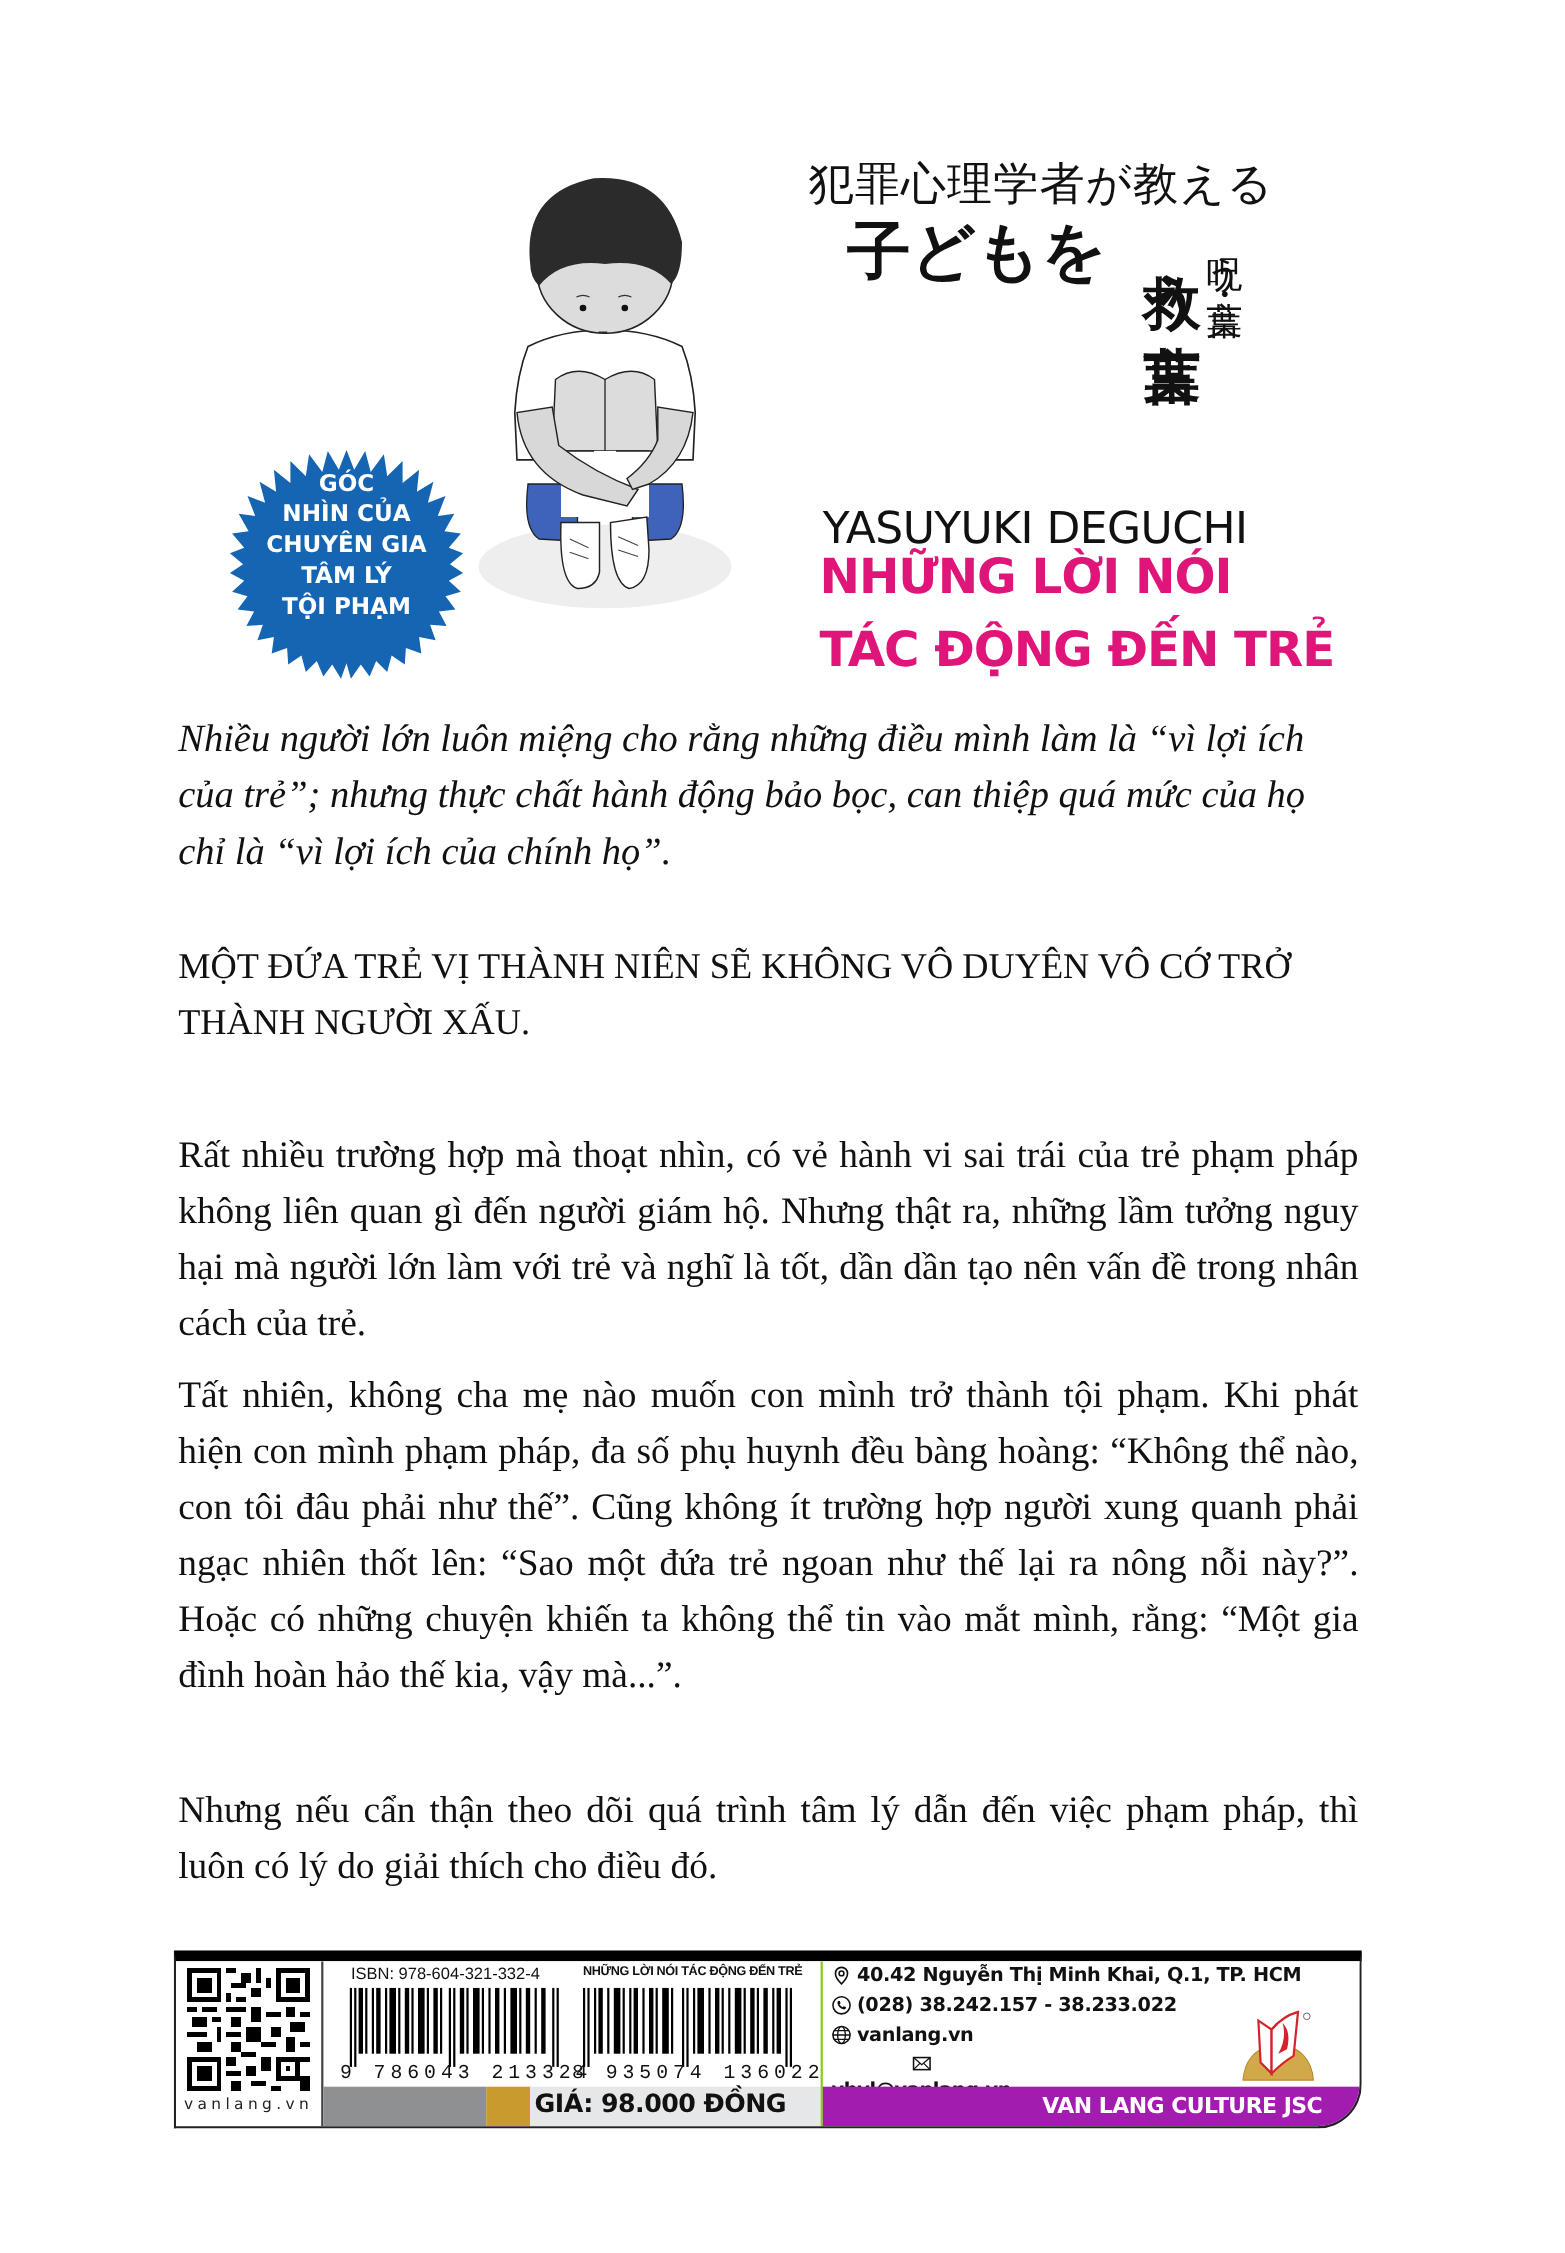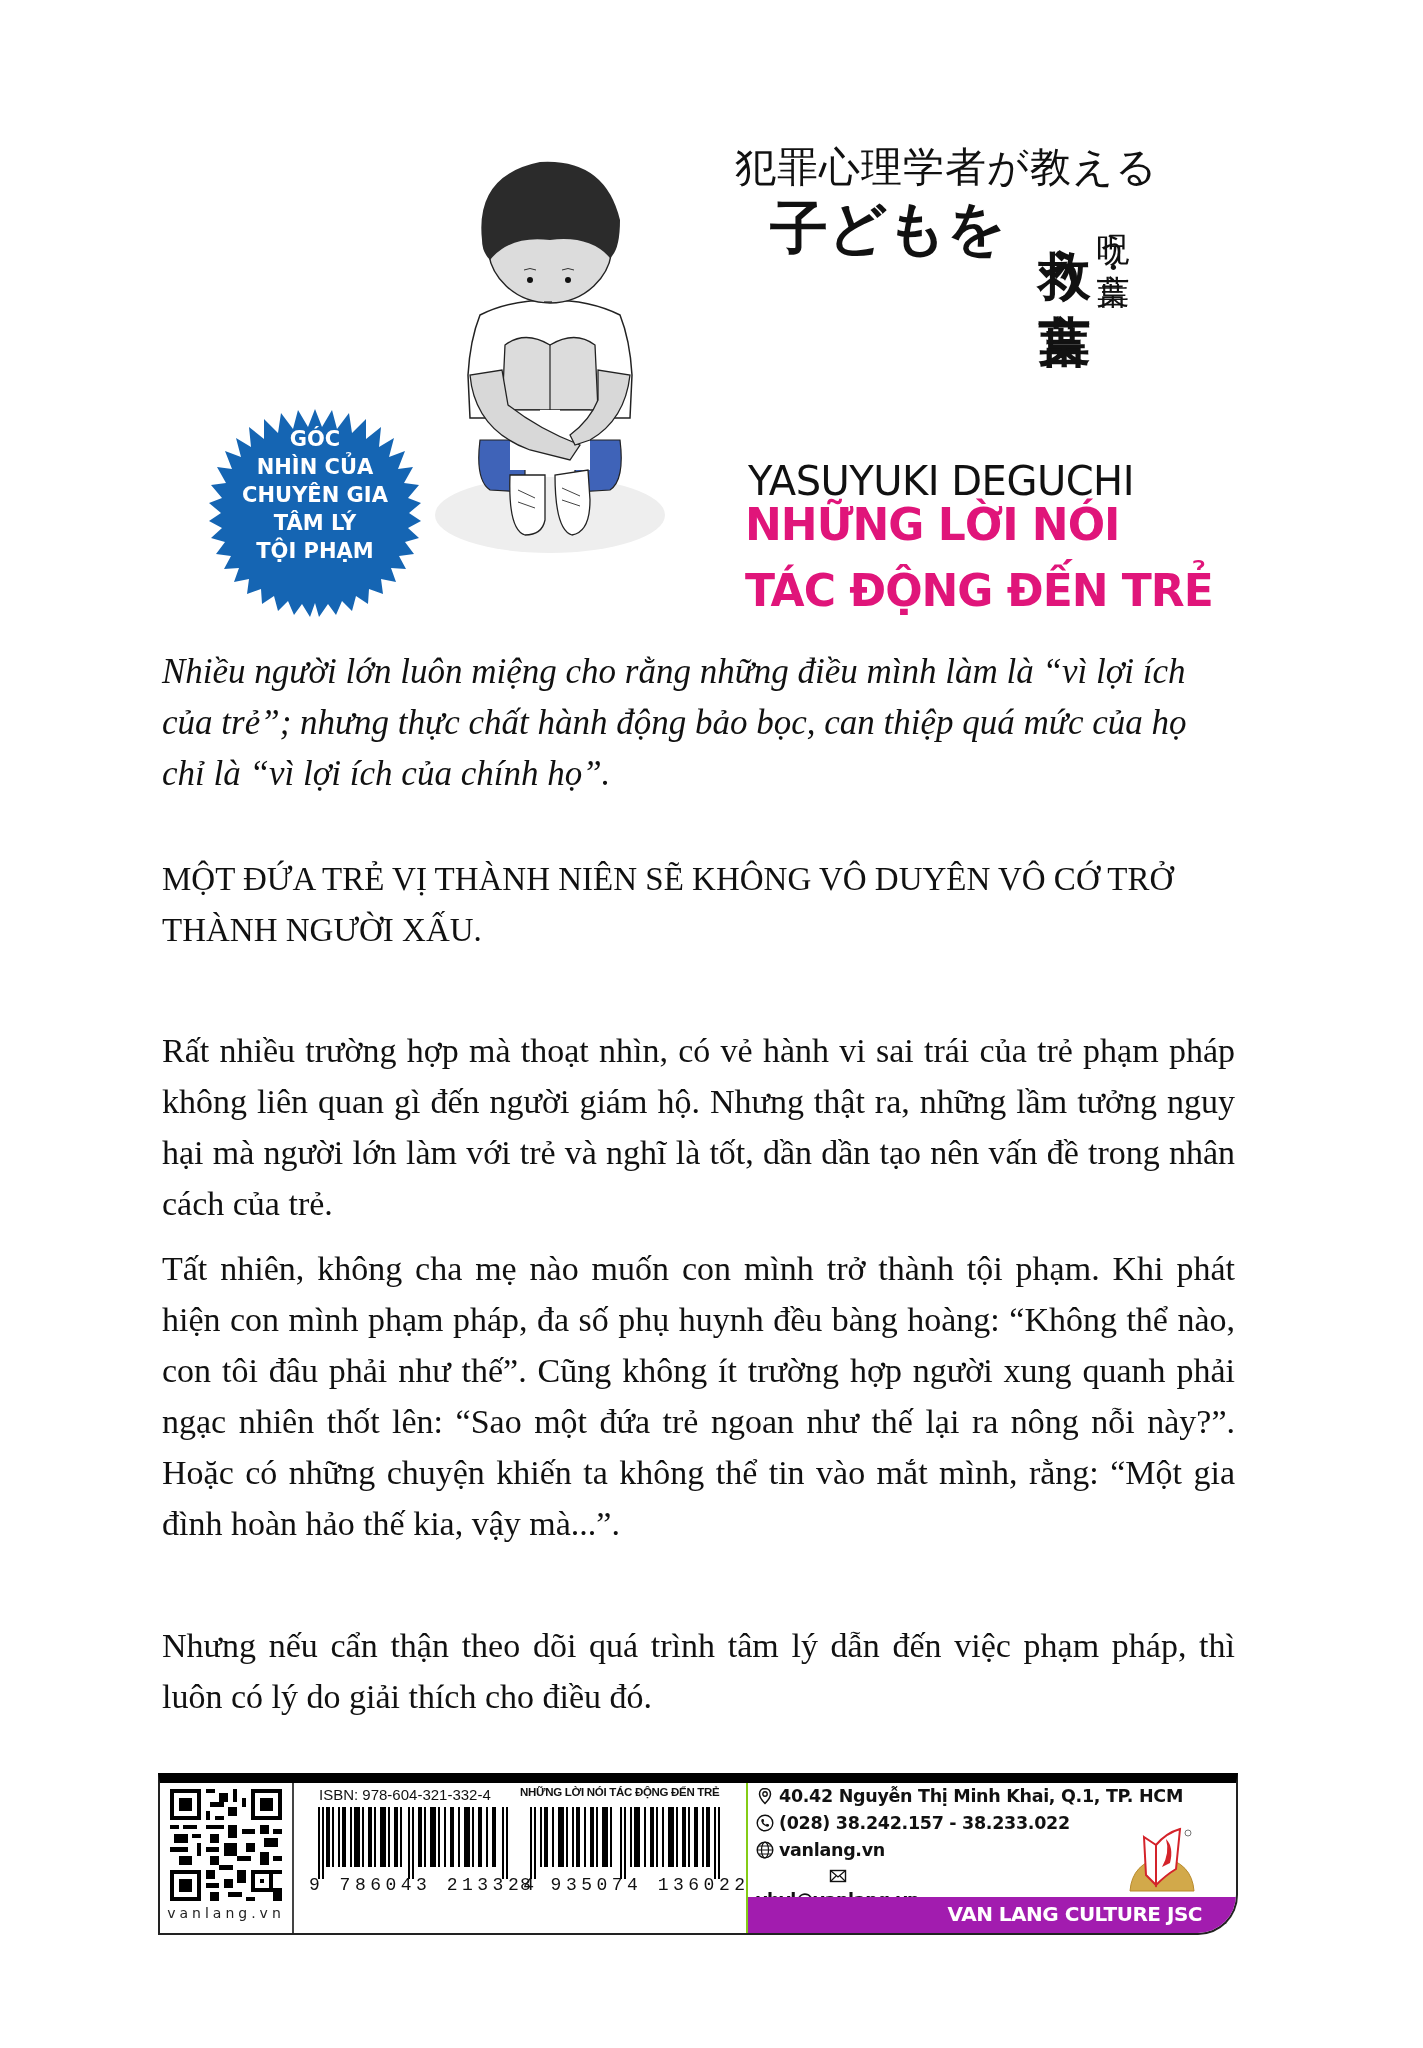--- a/index.html
+++ b/index.html
@@ -35,21 +35,21 @@
   .p2 { top:1243px; }
   .p3 { top:1620px; }
 
   
   .infobar { left:158px; top:1773px; width:1080px; height:162px; border:2px solid #222; border-top:10px solid #000; box-sizing:border-box; background:#fff; border-radius:0 0 40px 0; overflow:hidden; }
   .qr-cell { position:absolute; left:0; top:0; width:132px; height:150px; border-right:2px solid #444; }
   .qr { position:absolute; left:10px; top:6px; width:112px; height:112px; }
   .qr-label { position:absolute; left:0; width:132px; top:122px; text-align:center; font-family:"DejaVu Sans", sans-serif; font-size:14px; letter-spacing:4px; color:#222; }
   .barcode-cell { position:absolute; left:134px; top:0; width:452px; height:150px; }
   .isbn-label { position:absolute; left:25px; top:3px; font-family:"Liberation Sans", sans-serif; font-size:15px; color:#111; white-space:nowrap; }
-  .book-label { position:absolute; left:226px; top:3px; font-family:"Liberation Sans", sans-serif; font-weight:bold; font-size:11.5px; color:#111; white-space:nowrap; letter-spacing:-0.3px; }
+  .book-label { position:absolute; left:236px; top:3px; font-family:"Liberation Sans", sans-serif; font-weight:bold; font-size:11.5px; color:#111; white-space:nowrap; letter-spacing:-0.3px; }
   .barcode { position:absolute; top:24px; height:72px; }
   .bc1 { left:20px; width:200px; }
   .bc2 { left:232px; width:200px; }
   .bc-digits { position:absolute; top:92px; font-family:"Liberation Mono", monospace; font-size:18px; color:#111; letter-spacing:4.5px; white-space:nowrap; }
   .bcd1 { left:15px; }
   .bcd2 { left:226px; }
   .price-strip { position:absolute; left:0; top:114px; width:452px; height:36px; }
   .grey { position:absolute; left:0; top:0; width:148px; height:36px; background:#8f9092; }
   .gold { position:absolute; left:148px; top:0; width:40px; height:36px; background:#c99a2e; }
   .price-bg { position:absolute; left:188px; top:0; width:264px; height:36px; background:#e6e7e8; }
@@ -257,20 +257,26 @@
           <rect x="78" y="0" width="2" height="30"></rect>
           <rect x="81" y="0" width="1" height="30"></rect>
           <rect x="84" y="0" width="2" height="30"></rect>
           <rect x="88" y="0" width="1" height="30"></rect>
           <rect x="90" y="0" width="2" height="30"></rect>
         <rect x="94" y="0" width="1" height="36"></rect>
           <rect x="96" y="0" width="1" height="36"></rect>
       </g>
     </svg>
     <div class="bc-digits bcd2">8 935074 136022</div>
+    <div class="price-strip">
+      <div class="grey"></div>
+      <div class="gold"></div>
+      <div class="price-bg"></div>
+      <div class="price">GIÁ: 98.000 ĐỒNG</div>
+    </div>
   </div>
 
   <div class="contact-cell">
     <div class="contact-row cr1">
       <svg viewBox="0 0 18 18">
           <path d="M9 1.5 C5.7 1.5 3.5 4 3.5 7 C3.5 11 9 16.5 9 16.5 C9 16.5 14.5 11 14.5 7 C14.5 4 12.3 1.5 9 1.5 Z" fill="none" stroke="#111" stroke-width="1.5"></path>
           <circle cx="9" cy="7" r="2.2" fill="none" stroke="#111" stroke-width="1.4"></circle>
         </svg>
       <span>40.42 Nguyễn Thị Minh Khai, Q.1, TP. HCM</span>
     </div>

